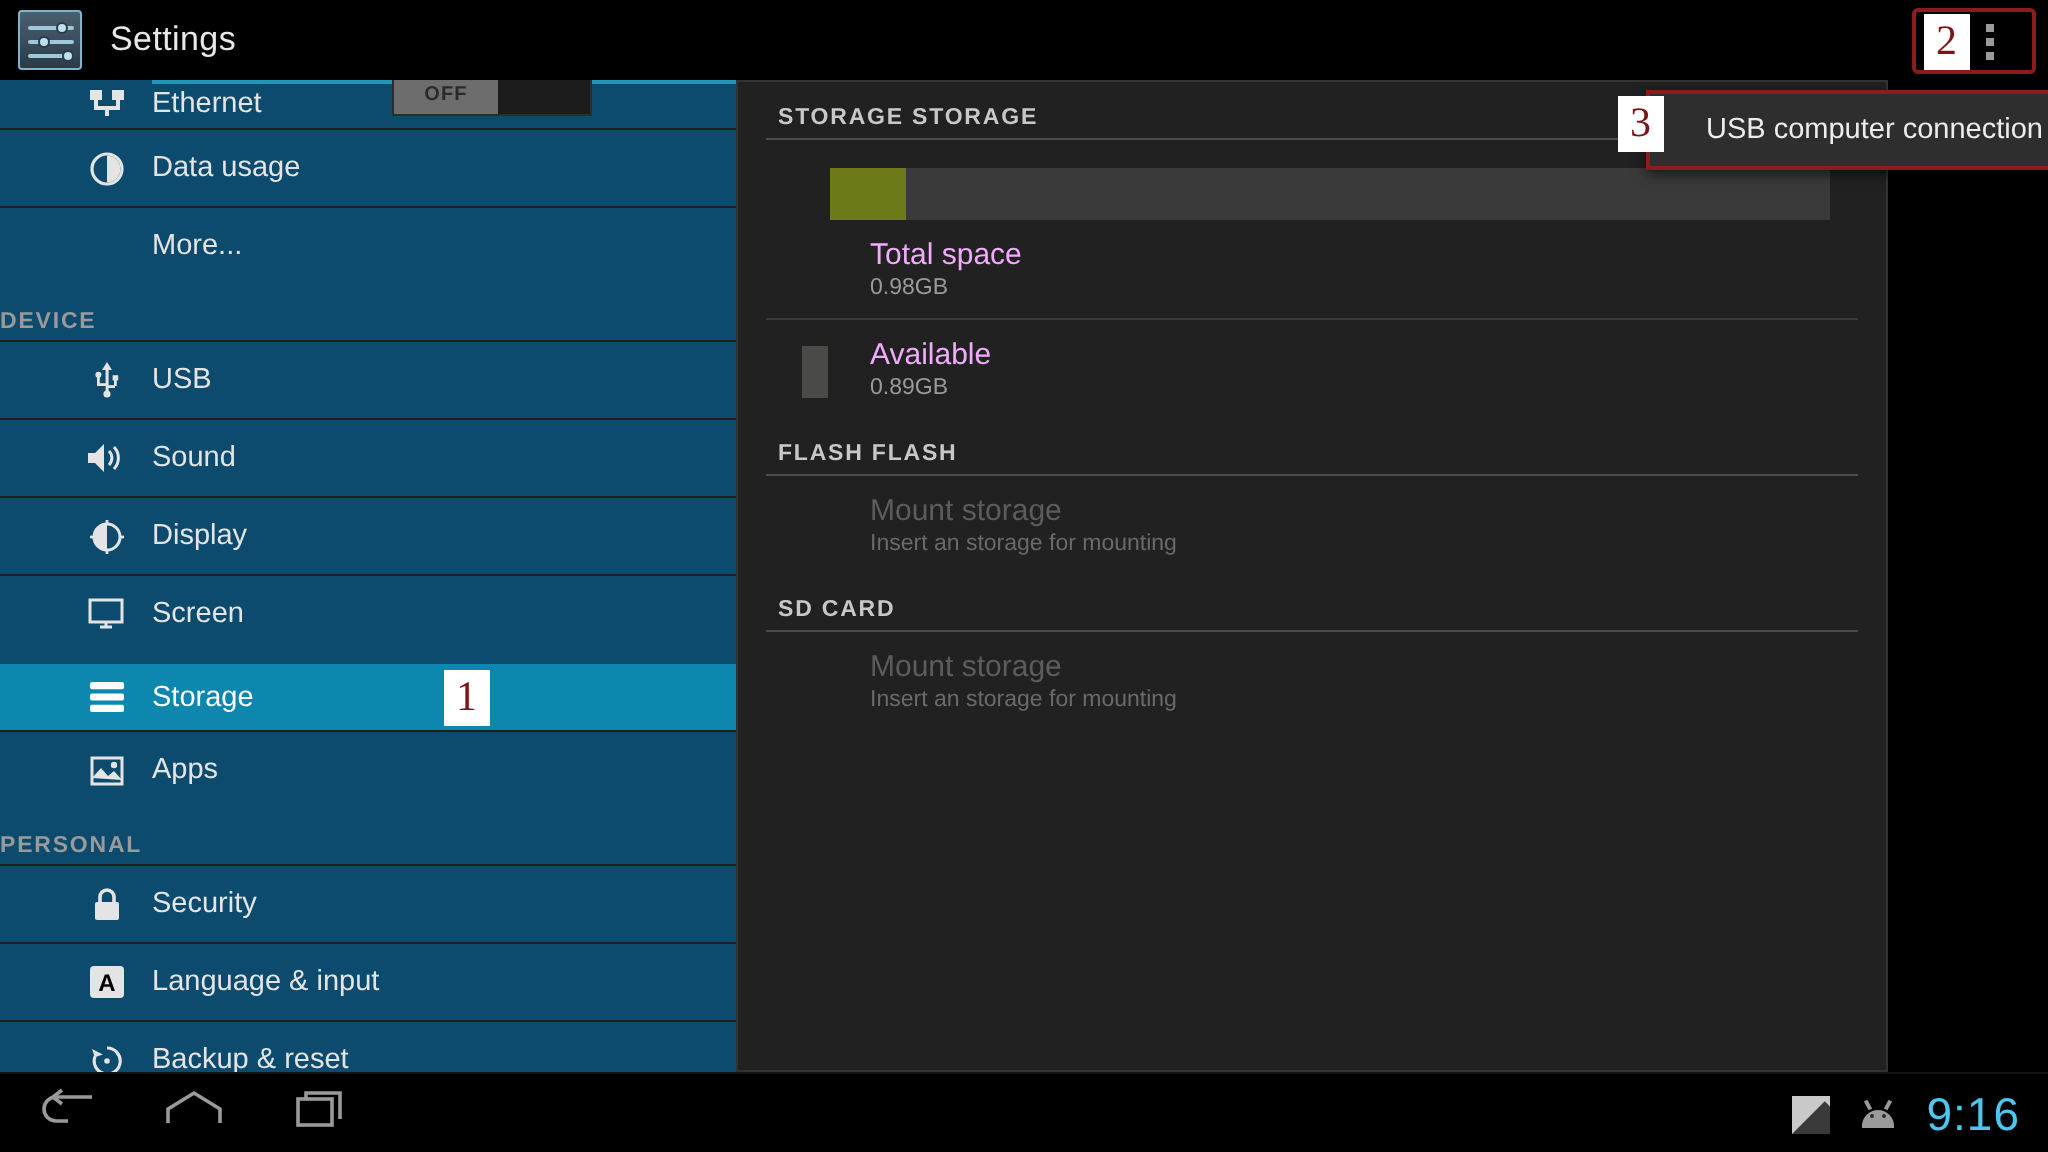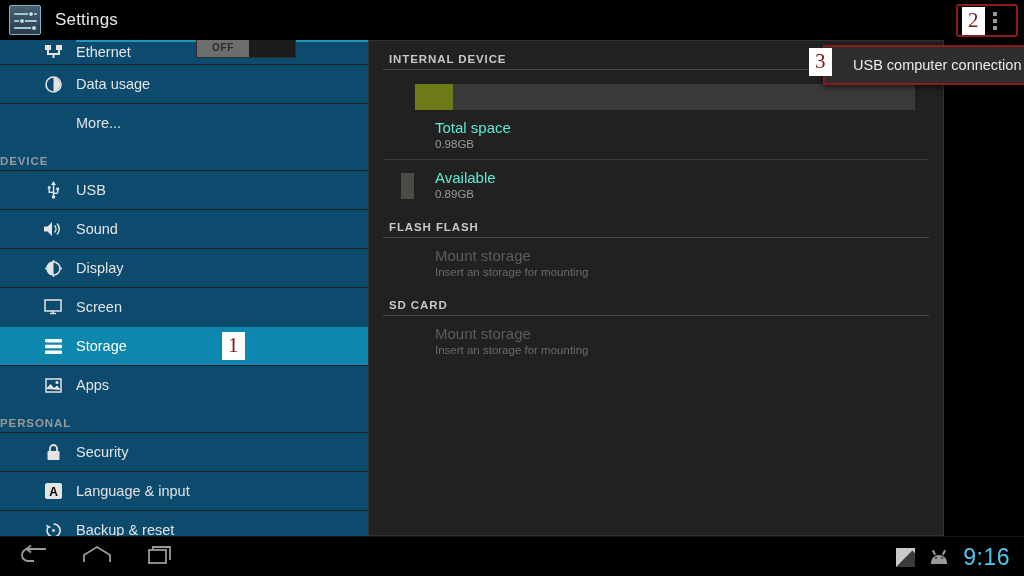--- a/index.html
+++ b/index.html
@@ -59,21 +59,21 @@
     border-top: 1px solid #1f1f1f;
     padding-left: 76px; color: #e4e4e4; font-size: 14.5px;
   }
   .nav-row .ic {
     position: absolute; left: 44px; top: 50%; transform: translateY(-50%);
     width: 18px; height: 18px; display: flex; align-items: center; justify-content: center;
     color: #e4e4e4;
   }
   .nav-row.sub { padding-left: 76px; }
   .nav-row.selected {
-    background: #0d87ad; border-top: 1px solid #0c4a6e; color: #fff;
+    background: #0d87ad; border-top: 6px solid #0c4a6e; color: #fff;
   }
   .nav-row.selected .ic { color: #fff; }
   .nav-row.clipped-top { border-top: none; }
   .nav-head {
     height: 28px; display: flex; align-items: flex-end;
     padding-bottom: 3px;
     color: #9a9a9a; font-size: 11.5px; font-weight: bold; letter-spacing: .9px;
   }
   #ethernet-toggle {
     position: absolute; left: 196px; top: -4px;
@@ -101,21 +101,21 @@
   #bar { position: relative; height: 26px; background: #3a3a3a; display: flex; }
   #bar .used { background: #6e7a18; }
   .item {
     position: relative; margin: 0 14px; padding: 9px 0 9px 52px;
     border-bottom: 1px solid #3b3b3b;
   }
   .item.nobord { border-bottom: none; }
   .item .sw {
     position: absolute; left: 18px; top: 13px; width: 13px; height: 26px;
   }
-  .item .t1 { color: #5eead4; font-size: 15px; }
+  .item .t1 { color: #f0abfc; font-size: 15px; }
   .item .t2 { color: #9a9a9a; font-size: 11.5px; margin-top: 2px; }
   .item.disabled .t1 { color: #5c5c5c; }
   .item.disabled .t2 { color: #6a6a6a; }
 
   
   #popup {
     position: absolute; left: 454px; top: 4px; width: 206px; height: 40px;
     background: #2e2e2e; border: 2px solid #8d1b1b;
     display: flex; align-items: center; padding-left: 28px;
     color: #ececec; font-size: 14.5px;
@@ -314,21 +314,21 @@
             <path d="M1 2.5 L2.4 6.6 L6.4 5.2" fill="#e4e4e4" stroke="none"></path>
             <circle cx="8.5" cy="8.5" r="1.4" fill="#e4e4e4" stroke="none"></circle>
           </svg>
       </span>
       <span>Backup &amp; reset</span>
     </div>
   </div>
 
   <div id="content">
 
-    <div class="sec-head">INTERNAL DEVICE</div>
+    <div class="sec-head">STORAGE STORAGE</div>
 
     <div id="bar-wrap">
       <div id="bar" style="background: rgb(58, 58, 58);">
         <div class="used" id="bar-used" style="width: 7.5%; background: rgb(110, 122, 24);"></div>
       </div>
     </div>
 
     <div class="item">
       <div class="t1">Total space</div>
       <div class="t2">0.98GB</div>

